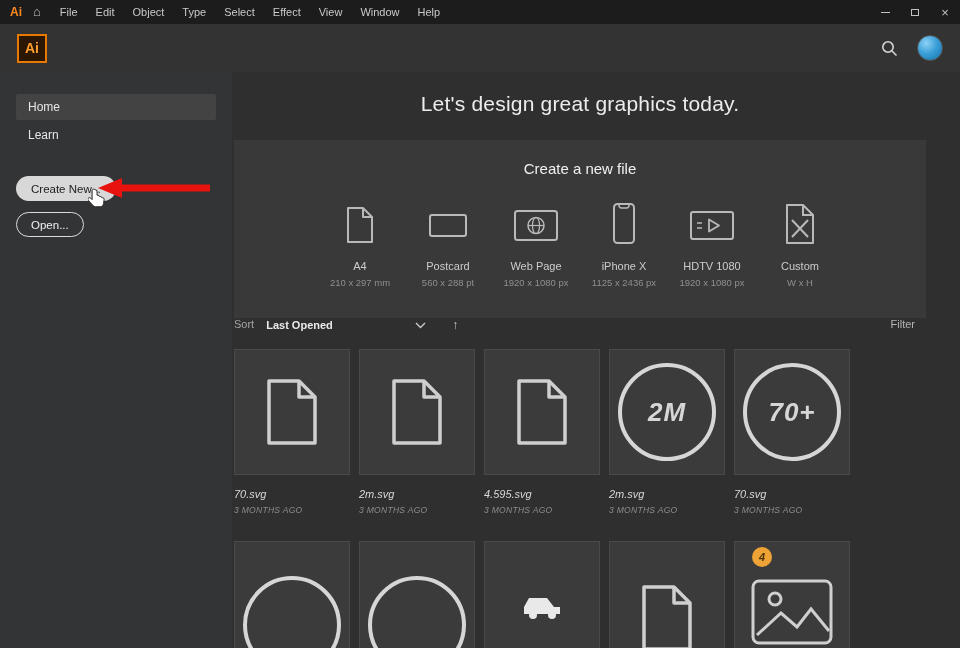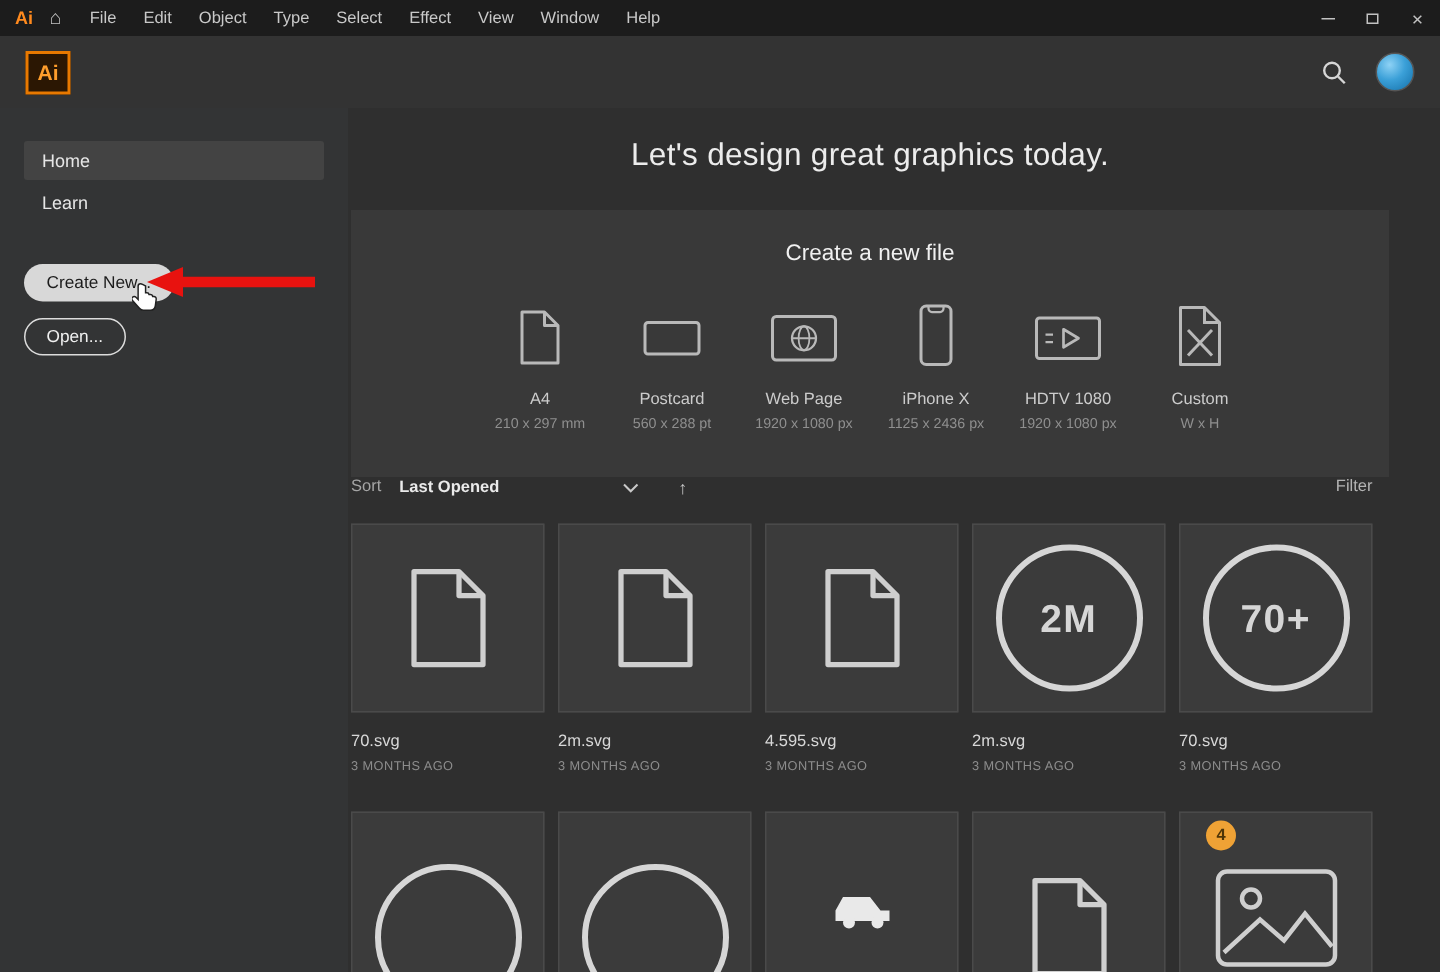--- a/index.html
+++ b/index.html
@@ -55,21 +55,21 @@
   .sort-dd { width:160px; display:flex; align-items:center; justify-content:space-between; cursor:default; }
   .sort-value { color:#eaeaea; font-size:11px; font-weight:bold; }
   .sort-asc { margin-left:26px; color:#c9c9c9; font-size:12px; }
   .filter-wrap { margin-left:auto; display:flex; align-items:baseline; }
   .filter-label { color:#b4b4b4; font-size:11px; margin-right:11px; }
   .filter-input { width:150px; background:transparent; border:none; border-bottom:1px solid #5f5f5f; color:#dddddd; font-size:11px; font-style:italic; padding:2px 1px 4px 1px; font-family:"Liberation Sans",sans-serif; outline:none; }
   .filter-input::placeholder { color:#979797; font-style:italic; }
 
   .cards { display:flex; gap:9px; margin-top:17px; }
   .cards.row2 { margin-top:26px; }
-  .card { width:129px; cursor:default; }
+  .card { width:116px; cursor:default;font-style:italic; }
   .thumb { height:126px; background:#3b3b3b; border:1px solid #4a4a4a; display:flex; align-items:center; justify-content:center; position:relative; overflow:hidden; }
   .file-name { margin-top:13px; font-size:11px; color:#d8d8d8; }
   .file-age { margin-top:5px; font-size:8.5px; color:#8d8d8d; letter-spacing:.3px; }
   .circle-thumb { width:98px; height:98px; border:4px solid #d6d6d6; border-radius:50%; display:flex; align-items:center; justify-content:center; color:#d6d6d6; font-size:26px; font-weight:bold; letter-spacing:1px; }
   .circle-low { margin-top:42px; flex-shrink:0; }
   .badge { position:absolute; top:5px; left:17px; width:20px; height:20px; border-radius:50%; background:#efa235; color:#4d3407; font-size:11px; font-weight:bold; display:flex; align-items:center; justify-content:center; }
 
   
   .anno { position:absolute; z-index:99; pointer-events:none; }
 </style>

